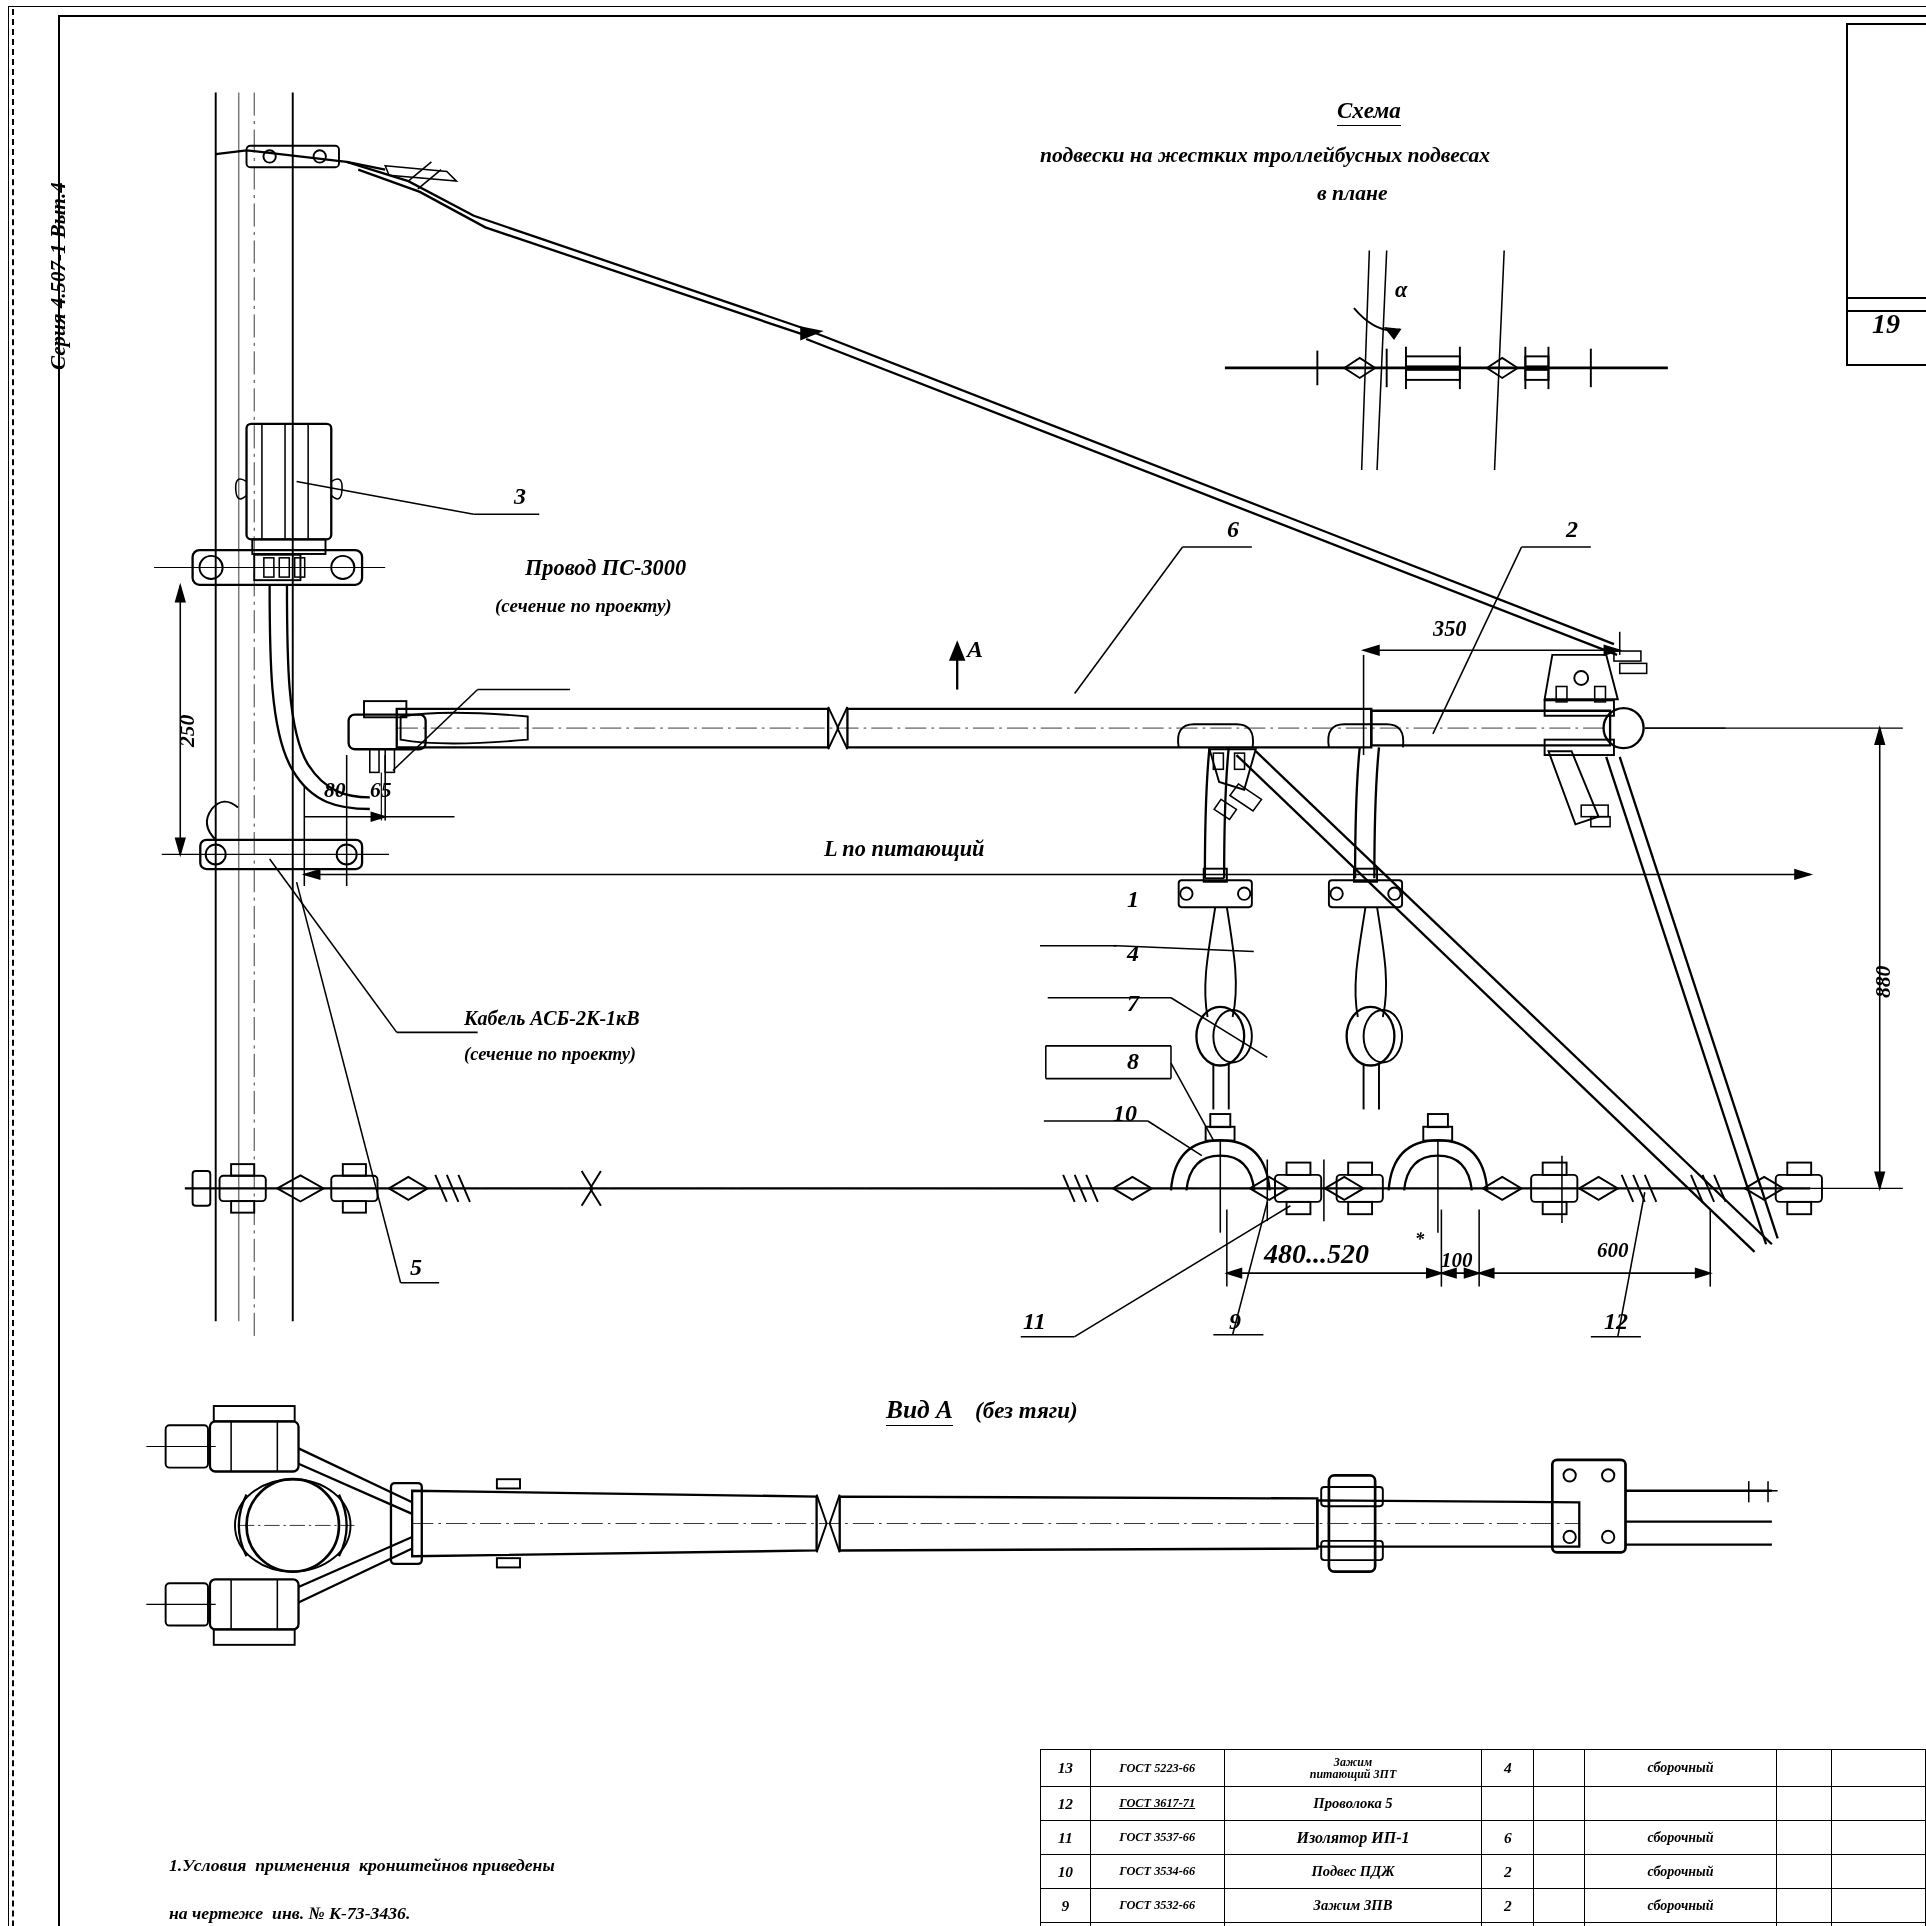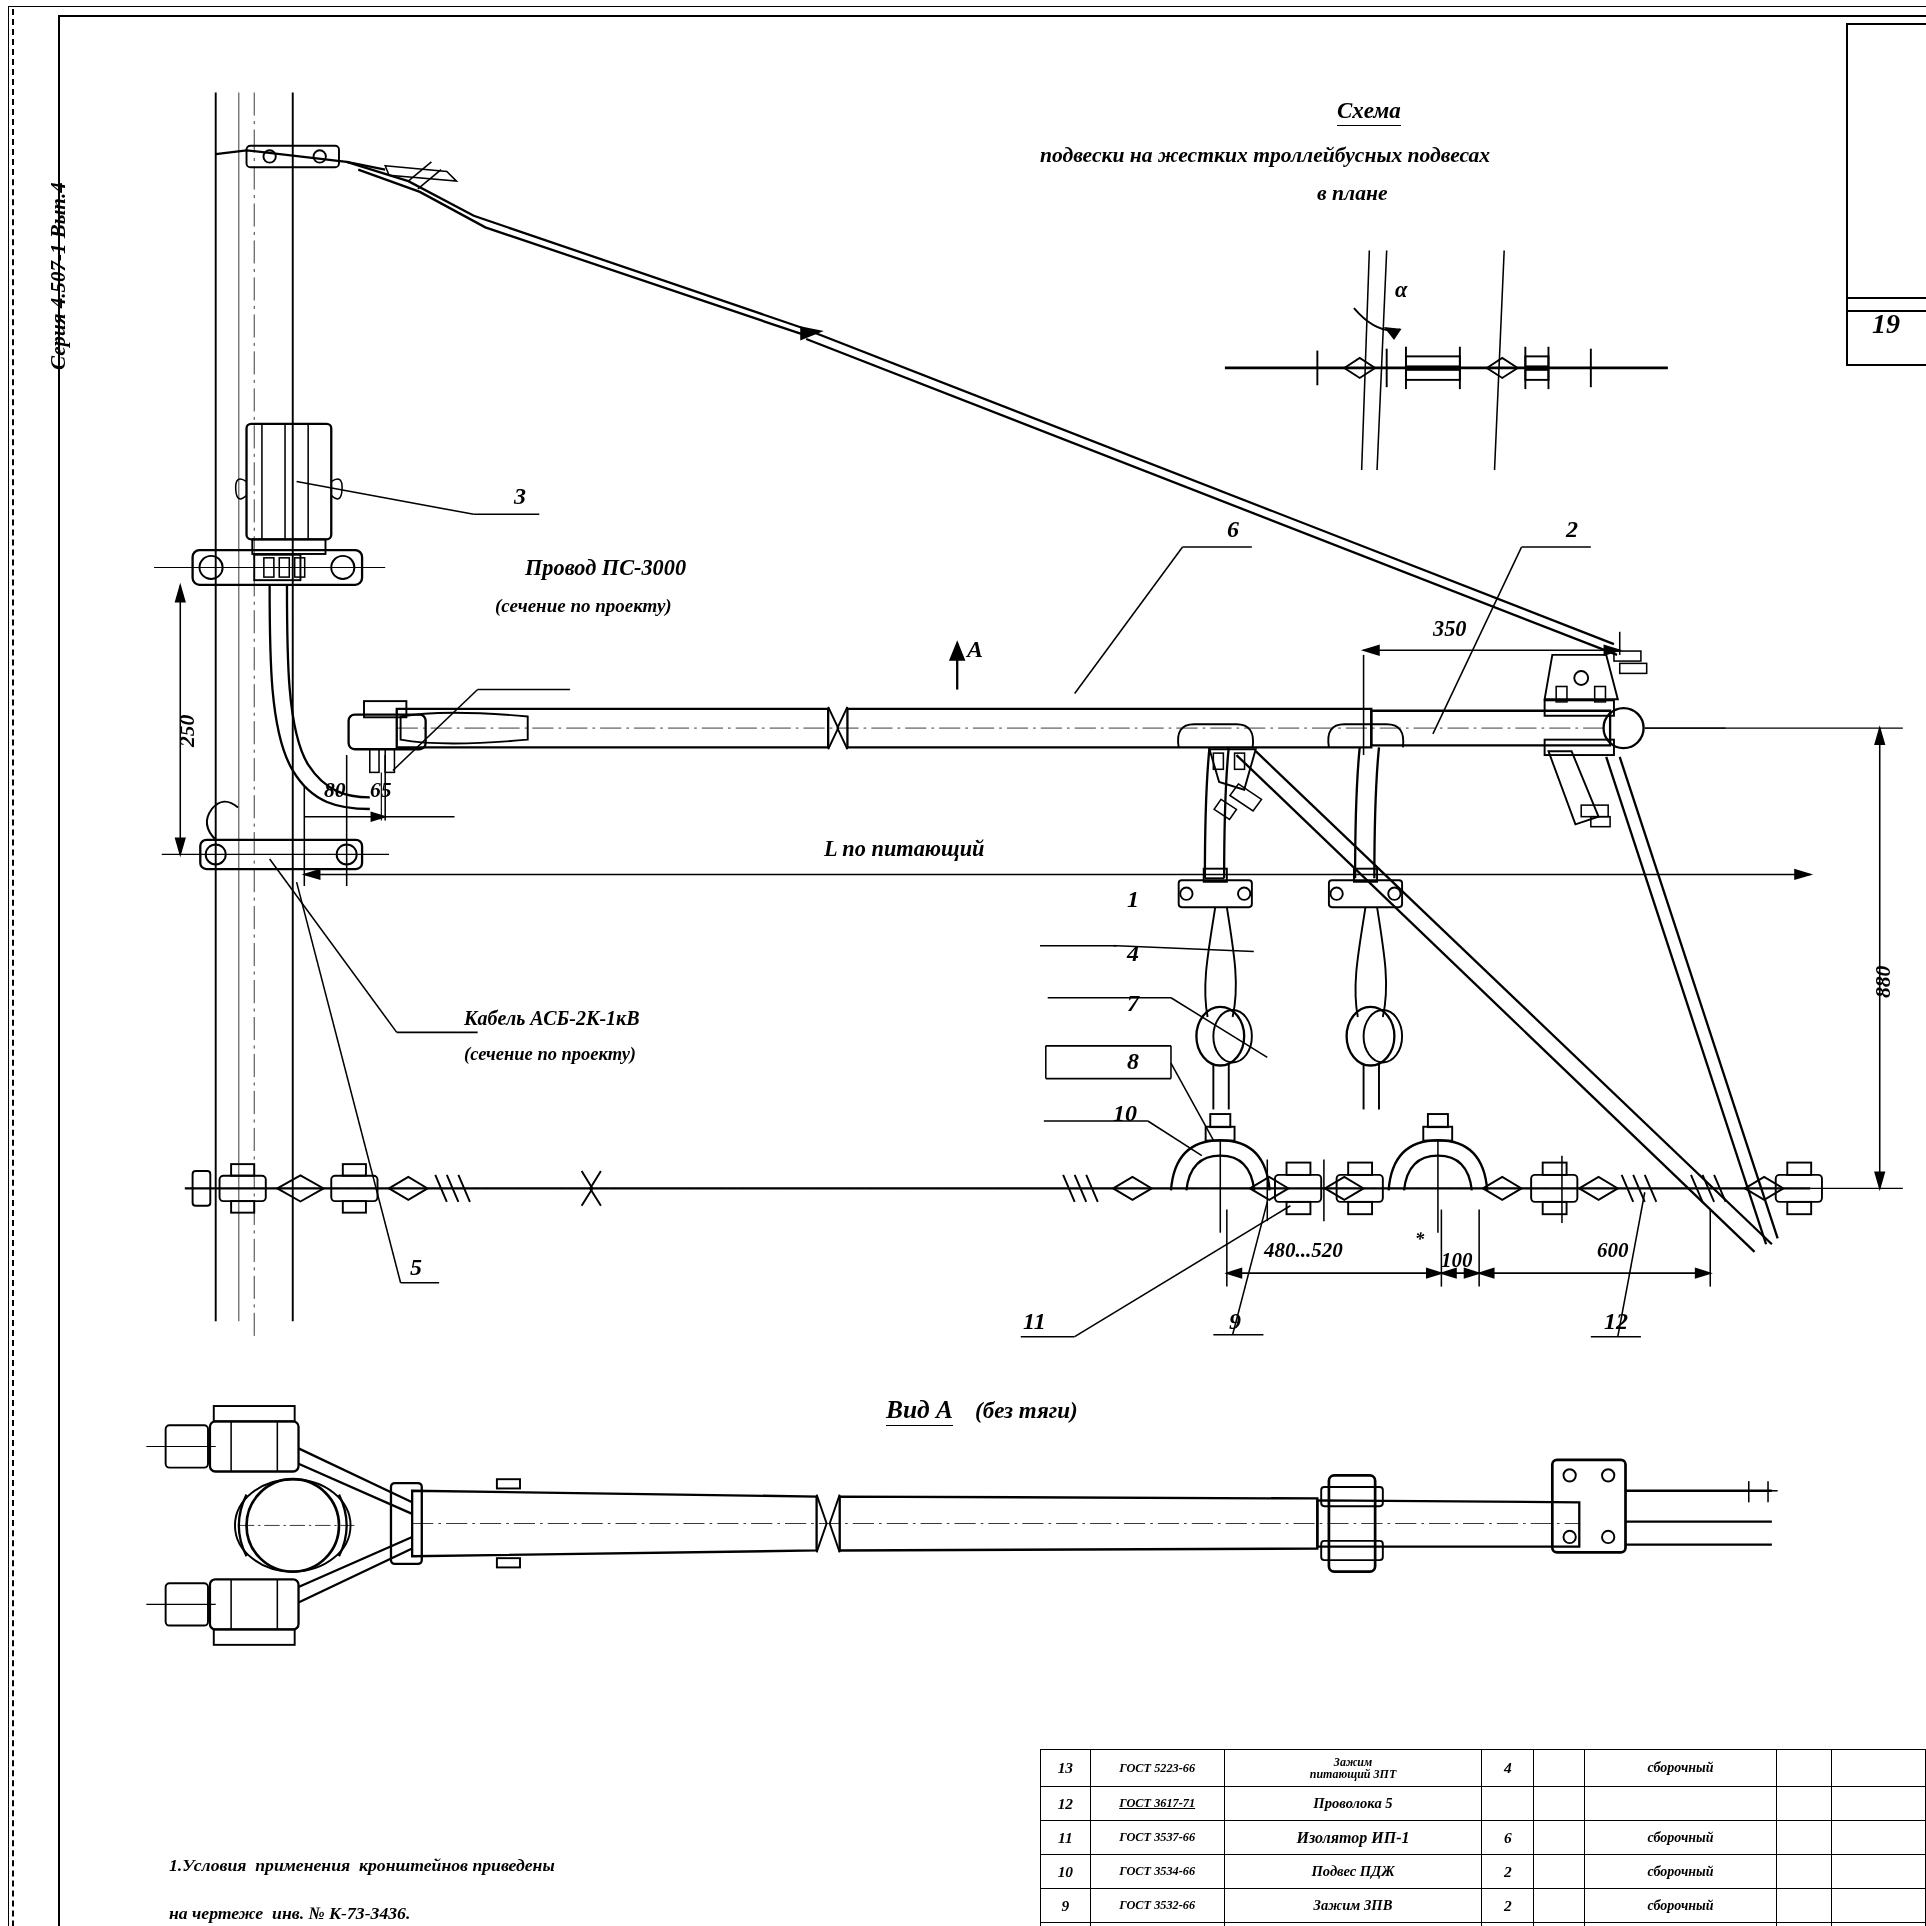--- a/index.html
+++ b/index.html
@@ -465,21 +465,21 @@
   <div class="lbl" style="left:525px;top:555px;font-size:22.3px;">Провод ПС-3000</div>
   <div class="lbl" style="left:495px;top:595px;font-size:19px;">(сечение  по проекту)</div>
   <div class="lbl" style="left:464px;top:1007px;font-size:20px;">Кабель АСБ-2К-1кВ</div>
   <div class="lbl" style="left:464px;top:1044px;font-size:18.5px;">(сечение по проекту)</div>
 
   <div class="vtext" style="left:175px;top:747px;font-size:21.6px;">250</div>
   <div class="lbl" style="left:324px;top:778px;font-size:21.6px;">80</div>
   <div class="lbl" style="left:370px;top:778px;font-size:21.6px;font-style:italic;">65</div>
   <div class="lbl" style="left:1433px;top:616px;font-size:22.3px;">350</div>
   <div class="vtext" style="left:1871px;top:998px;font-size:21.6px;">880</div>
-  <div class="lbl" style="left:1264px;top:1238px;font-size:21px;">480...520</div>
+  <div class="lbl" style="left:1264px;top:1238px;font-size:28px;">480...520</div>
   <div class="lbl" style="left:1415px;top:1229px;font-size:18.5px;">*</div>
   <div class="lbl" style="left:1441px;top:1238px;font-size:21px;margin-top:10px;">100</div>
   <div class="lbl" style="left:1597px;top:1238px;font-size:21px;">600</div>
   <div class="lbl" style="left:824px;top:836px;font-size:22.3px;">L по питающий</div>
 
   <div class="lbl" style="left:967px;top:636px;font-size:24px;">А</div>
 
   <div class="lbl ul" style="left:886px;top:1395px;font-size:25.4px;">Вид А</div>
   <div class="lbl" style="left:975px;top:1398px;font-size:23px;">(без тяги)</div>
 

